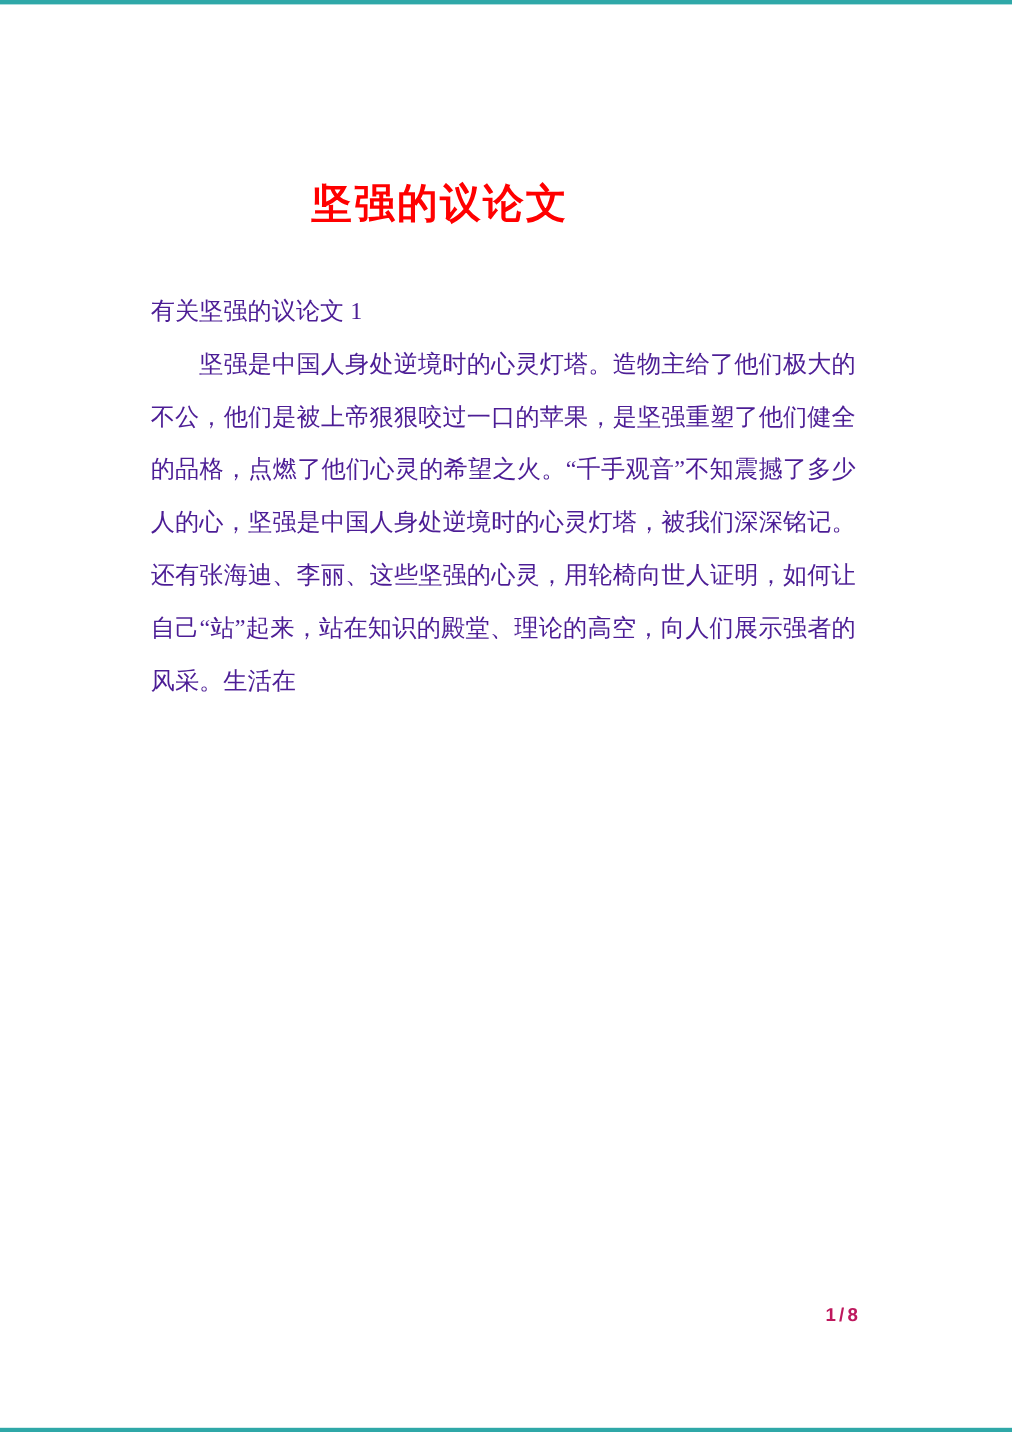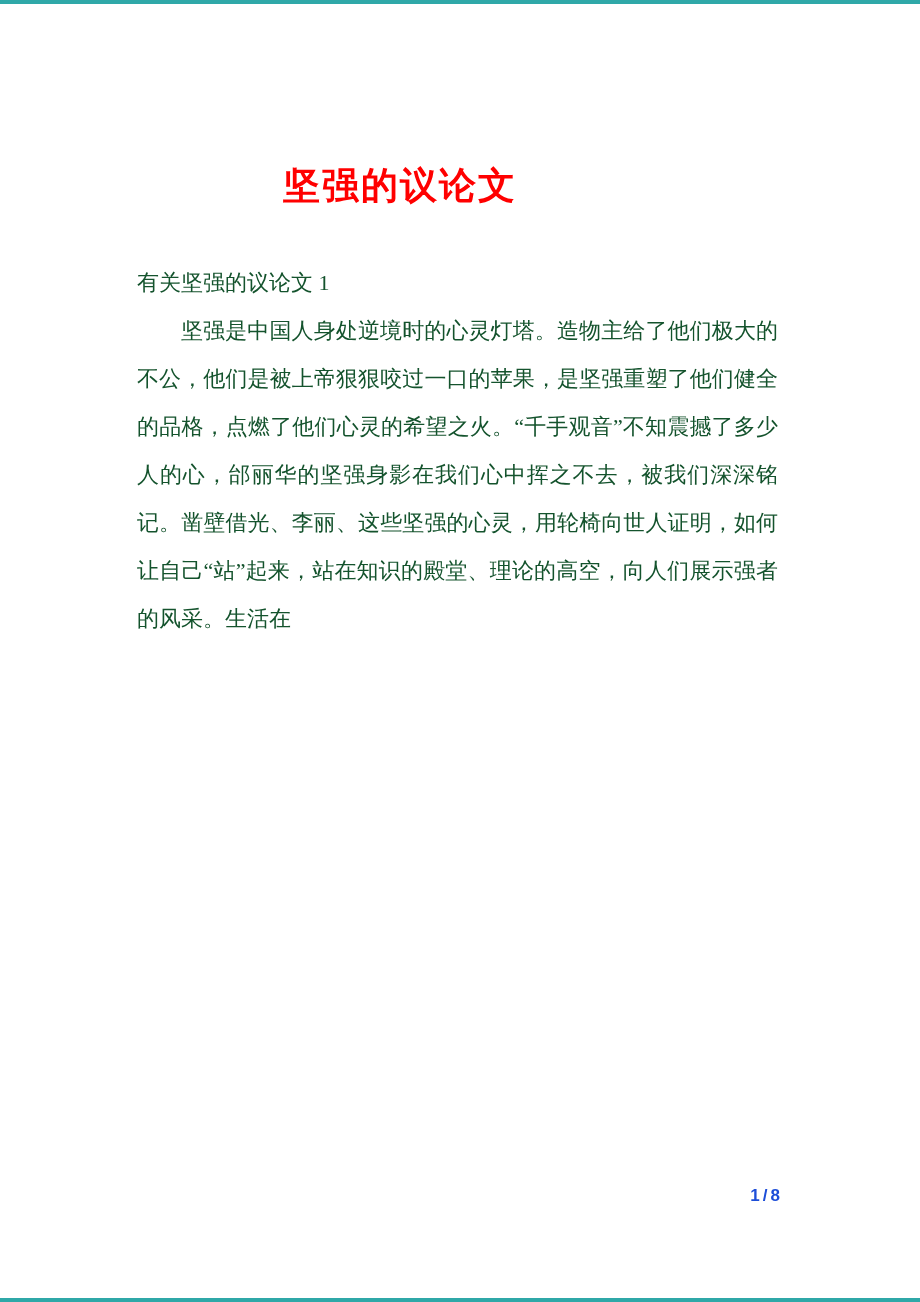--- a/index.html
+++ b/index.html
@@ -35,52 +35,52 @@
     letter-spacing: 2px;
     margin-left: 36px;
   }
   .content {
     position: absolute;
     left: 137px;
     top: 259px;
     width: 641px;
     font-size: 22px;
     line-height: 48px;
-    color: #14532d;
+    color: #4c1d95;
     text-align: justify;
   }
   .content p {
     margin: 0;
     text-indent: 2em;
   }
   .content p.subtitle {
     text-indent: 0;
   }
   .page-number {
     position: absolute;
     right: 137px;
     top: 1186px;
     font-size: 17px;
     font-weight: bold;
-    color: #1d4ed8;
+    color: #be185d;
     letter-spacing: 3px;
     font-family: "Liberation Sans", "DejaVu Sans", sans-serif;
   }
 </style>
 </head>
 <body>
 
 <div class="page">
 
   <div class="accent-bar top" style="background: rgb(47, 168, 168);"></div>
 
   <h1 class="doc-title" style="color: rgb(255, 0, 0);">坚强的议论文</h1>
 
   <div class="content">
     <p class="subtitle">有关坚强的议论文 1</p>
-    <p>坚强是中国人身处逆境时的心灵灯塔。造物主给了他们极大的不公，他们是被上帝狠狠咬过一口的苹果，是坚强重塑了他们健全的品格，点燃了他们心灵的希望之火。“千手观音”不知震撼了多少人的心，邰丽华的坚强身影在我们心中挥之不去，被我们深深铭记。凿壁借光、李丽、这些坚强的心灵，用轮椅向世人证明，如何让自己“站”起来，站在知识的殿堂、理论的高空，向人们展示强者的风采。生活在</p>
+    <p>坚强是中国人身处逆境时的心灵灯塔。造物主给了他们极大的不公，他们是被上帝狠狠咬过一口的苹果，是坚强重塑了他们健全的品格，点燃了他们心灵的希望之火。“千手观音”不知震撼了多少人的心，坚强是中国人身处逆境时的心灵灯塔，被我们深深铭记。还有张海迪、李丽、这些坚强的心灵，用轮椅向世人证明，如何让自己“站”起来，站在知识的殿堂、理论的高空，向人们展示强者的风采。生活在</p>
   </div>
 
   <div class="page-number">1/8</div>
 
   <div class="accent-bar bottom" style="background: rgb(47, 168, 168);"></div>
 
 </div>
 
 </body></html>

